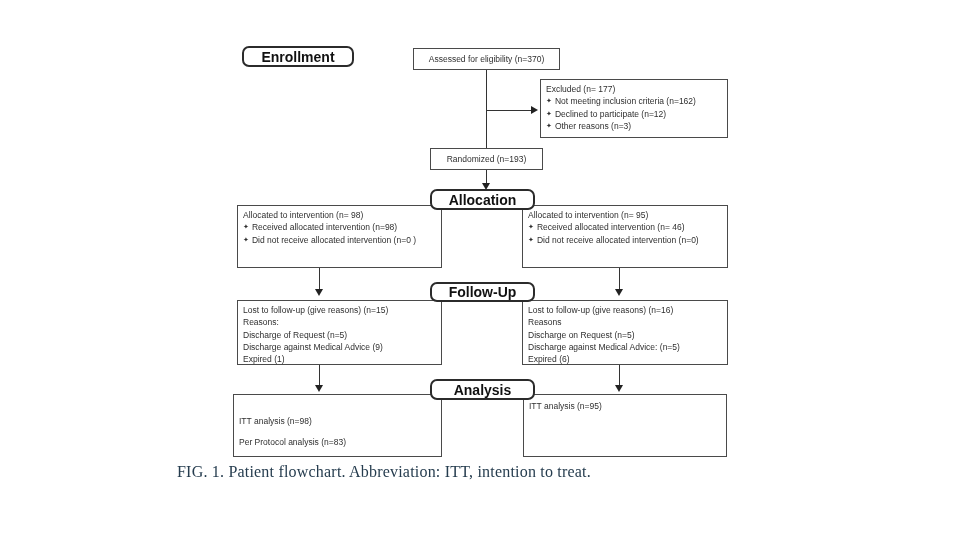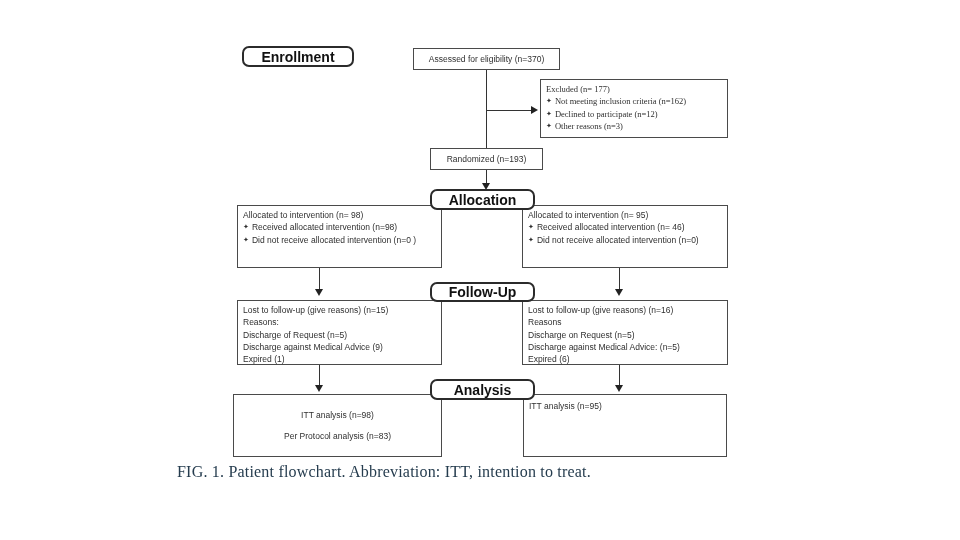--- a/index.html
+++ b/index.html
@@ -33,21 +33,21 @@
   </div>
 
   <div class="box center" style="left:413px;top:48px;width:147px;height:22px;">
     <span>Assessed for eligibility (n=370)</span>
   </div>
 
   <div class="line" style="left:486px;top:70px;width:1px;height:78px;"></div>
   <div class="line" style="left:487px;top:110px;width:44px;height:1px;"></div>
   <div class="arrow-right" style="left:531px;top:106px;"></div>
 
-  <div class="box pad" style="left:540px;top:79px;width:188px;height:59px;font-family:Liberation Serif, serif;">
+  <div class="box pad" style="left:540px;top:79px;width:188px;height:59px;">
     <div>Excluded (n= 177)</div>
     <div class="bullet-line">
       <span class="bullet">✦</span>
       <span>Not meeting inclusion criteria (n=162)</span>
     </div>
     <div class="bullet-line">
       <span class="bullet">✦</span>
       <span>Declined to participate (n=12)</span>
     </div>
     <div class="bullet-line">
@@ -118,21 +118,21 @@
 
   <div class="line" style="left:319px;top:365px;width:1px;height:21px;"></div>
   <div class="arrow-down" style="left:315px;top:385px;"></div>
   <div class="line" style="left:619px;top:365px;width:1px;height:21px;"></div>
   <div class="arrow-down" style="left:615px;top:385px;"></div>
 
   <div class="stage" style="left:430px;top:379px;width:105px;height:21px;">
     <span>Analysis</span>
   </div>
 
-  <div class="box pad gap-lines" style="left:233px;top:394px;width:209px;height:63px;padding-top:14px;text-align:center;">
+  <div class="box pad gap-lines" style="left:233px;top:394px;width:209px;height:63px;padding-top:20px;">
     <div>ITT analysis (n=98)</div>
     <div>Per Protocol analysis (n=83)</div>
   </div>
 
   <div class="box pad gap-lines" style="left:523px;top:394px;width:204px;height:63px;padding-top:5px;">
     <div>ITT analysis (n=95)</div>
   </div>
 
   <div class="caption" style="left:177px;top:463px;">FIG. 1. Patient flowchart. Abbreviation: ITT, intention to treat.</div>
 

